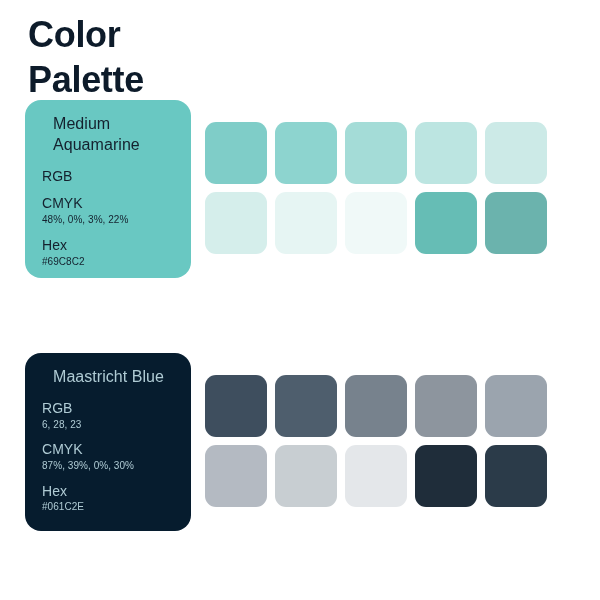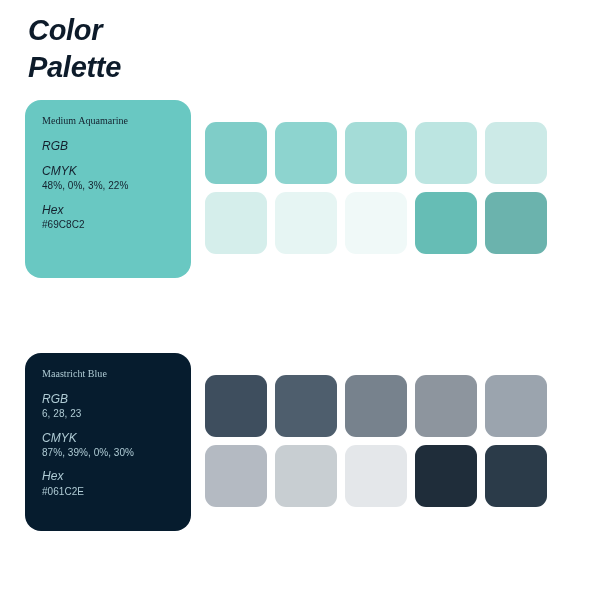--- a/index.html
+++ b/index.html
@@ -12,27 +12,26 @@
     background: #FFFFFF;
     font-family: "Liberation Sans", sans-serif;
     overflow: hidden;
     position: relative;
   }
 
   #page-title {
     position: absolute;
     left: 28px;
     top: 12px;
-    font-size: 29px;
+    font-size: 36px;
     font-weight: bold;
     line-height: 1.26;
     color: #0D1B2A;
     letter-spacing: -0.3px;
     white-space: pre-line;
-    font-style: italic;
   }
 
   .palette-section {
     position: absolute;
     left: 0;
     width: 600px;
   }
   #section-aquamarine { top: 100px; }
   #section-maastricht { top: 353px; }
 
@@ -41,35 +40,33 @@
     left: 25px;
     top: 0;
     width: 166px;
     height: 178px;
     border-radius: 16px;
     box-sizing: border-box;
     padding: 14px 0 0 17px;
   }
 
   .card-title {
-    font-size: 10px;
+    font-size: 16px;
     line-height: 1.3;
-    margin: 0 0 11px 0;
+    margin: 0 0 11px 11px;
     letter-spacing: 0.05px;
-    font-family: Liberation Serif, serif;
   }
   .field {
     margin-bottom: 9px;
   }
   .field:last-child { margin-bottom: 0; }
   .field-label {
-    font-size: 12px;
+    font-size: 14px;
     line-height: 1.35;
     letter-spacing: 0.05px;
-    font-style: italic;
   }
   .field-value {
     font-size: 10px;
     line-height: 1.35;
     letter-spacing: 0.05px;
   }
 
   .swatch-grid {
     position: absolute;
     left: 205px;

